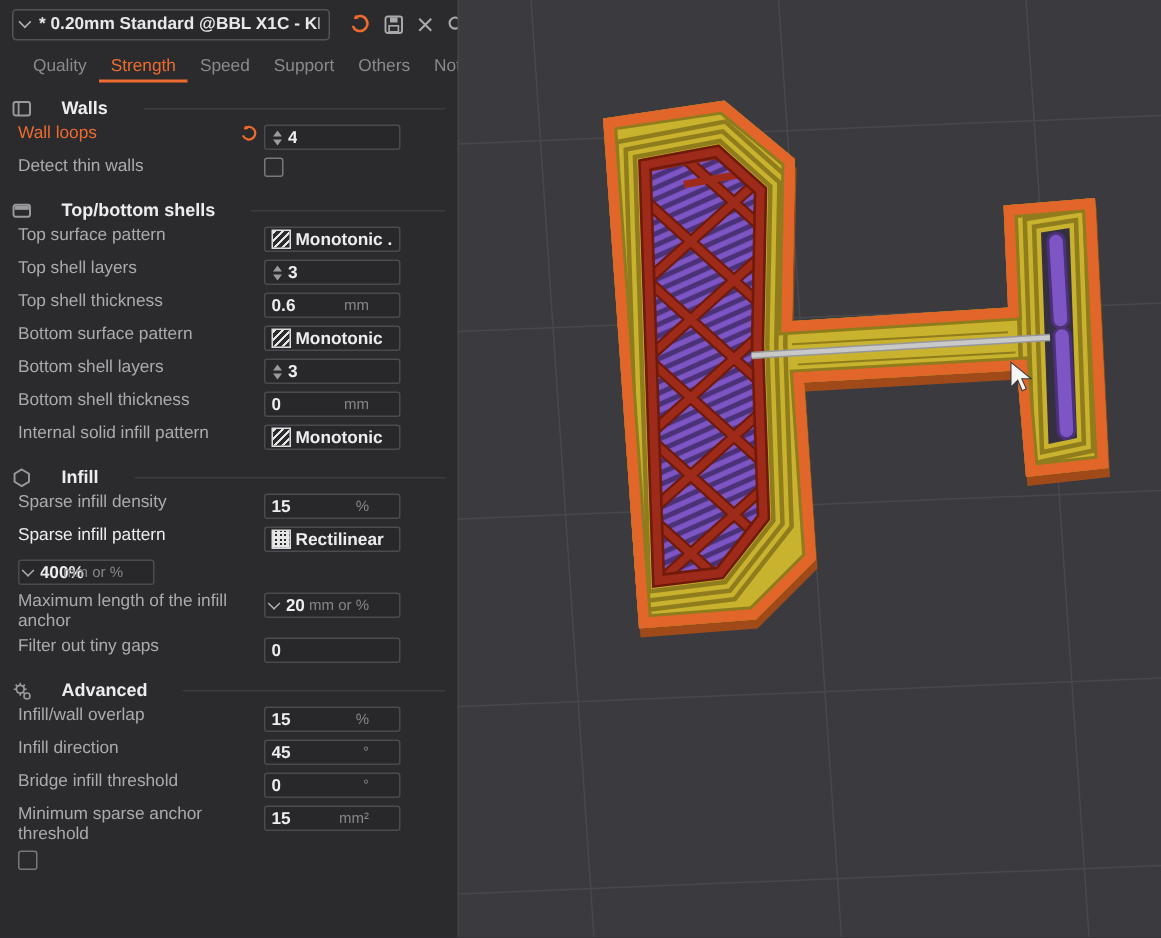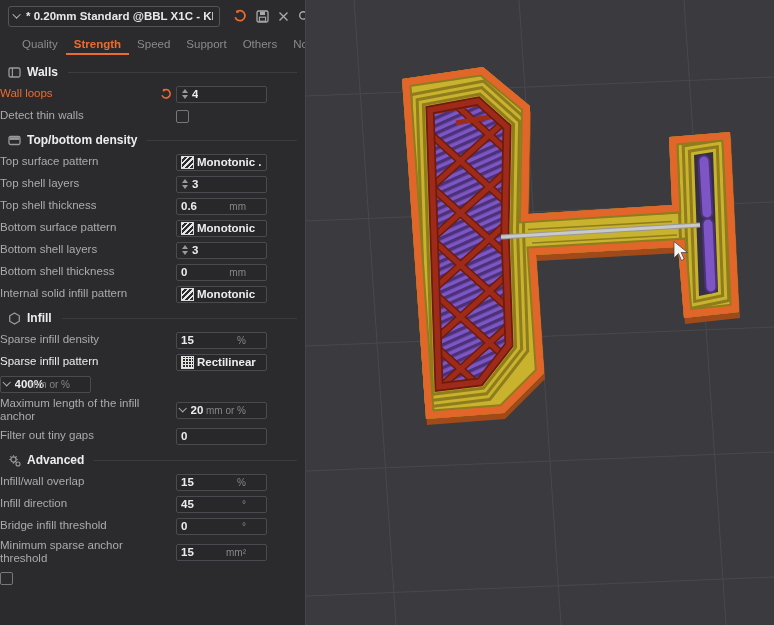--- a/index.html
+++ b/index.html
@@ -16,27 +16,27 @@
   
   .panel{width:306px;height:625px;background:var(--panel-bg);border-right:1px solid #46464a;display:flex;flex-direction:column;overflow:hidden}
   .topbar{height:32px;display:flex;align-items:center;padding:0 8px;gap:7px}
   .preset{width:212px;height:21px;border:1px solid var(--bord);border-radius:3px;display:flex;align-items:center;gap:5px;padding:0 6px;background:#29292c}
   .preset .txt{color:var(--txt);font-size:11.5px;font-weight:bold;white-space:nowrap;overflow:hidden}
   .chev{width:6px;height:6px;border-left:1.5px solid #b6b6ba;border-bottom:1.5px solid #b6b6ba;transform:rotate(-45deg) translateY(-2px);flex:none}
   .tbicons{display:flex;align-items:center;gap:9px;margin-left:6px}
   .tbicons svg{display:block}
   .tabs{height:25px;display:flex;align-items:center;gap:0;padding:0 14px}
   .tab{font-size:11.5px;color:var(--mut);padding:3px 8px 5px 8px;cursor:default}
-  .tab.active{color:var(--accent);font-weight:bold;border-bottom:2px solid var(--accent);padding-bottom:3px}
+  .tab.active{color:var(--accent);font-weight:normal;border-bottom:2px solid var(--accent);padding-bottom:3px}
   .sections{flex:1;padding-top:2px}
-  .sec-h{height:24px;display:flex;align-items:center;gap:6px;padding:2px 6px 0 8px}
+  .sec-h{height:24px;display:flex;align-items:center;gap:20px;padding:2px 6px 0 8px}
   .sec-h .t{color:#EDEDEF;font-size:12px;font-weight:bold;white-space:nowrap}
   .sec-h .rule{flex:1;height:1px;background:#4b4b4f;opacity:.55;margin:0 2px 0 4px}
   .sec-h svg{flex:none}
-  .row{height:22px;display:flex;align-items:center;padding-right:38px}
+  .row{height:22px;display:flex;align-items:flex-start;padding-left:12px;padding-right:38px}
   .row.two{height:30px}
   .row .lbl{flex:1;font-size:11.5px;color:var(--lbl);line-height:1.15;padding-right:4px}
   .row .lbl.mod{color:var(--accent)}
   .row .lbl.emph{color:#EDEDEF;font-weight:normal}
   .revert{width:16px;flex:none;display:flex;justify-content:center;margin-right:2px}
   .ctrl{width:91px;flex:none;height:17px;border:1px solid var(--field-bord);border-radius:2px;background:#28282b;position:relative;display:flex;align-items:center;padding:0 4px;gap:3px}
   .ctrl .val{color:#EDEDEF;font-size:11.5px;font-weight:bold;white-space:nowrap;overflow:hidden}
   .ctrl .unit{position:absolute;right:20px;top:50%;transform:translateY(-50%);font-size:10px;color:#86868a}
   .spin{display:flex;flex-direction:column;gap:2px;width:8px;flex:none;align-items:center}
   .spin .up{width:0;height:0;border-left:3.5px solid transparent;border-right:3.5px solid transparent;border-bottom:4px solid #9a9a9e}
@@ -130,21 +130,21 @@
         <span class="ck-slot">
             <span class="checkbox"></span>
           </span>
       </div>
 
       <div class="sec-h">
         <svg width="13" height="13" viewBox="0 0 13 13">
             <rect x="1" y="2.5" width="11" height="8" rx="1.5" fill="none" stroke="#9a9a9e" stroke-width="1.3"></rect>
             <rect x="1.8" y="3.3" width="9.4" height="2.6" fill="#9a9a9e"></rect>
           </svg>
-        <span class="t">Top/bottom density</span>
+        <span class="t">Top/bottom shells</span>
         <div class="rule"></div>
       </div>
       <div class="row">
         <span class="lbl">Top surface pattern</span>
         <div class="ctrl">
           <span class="pat monotonic"></span>
           <span class="val">Monotonic ...</span>
         </div>
       </div>
       <div class="row">

